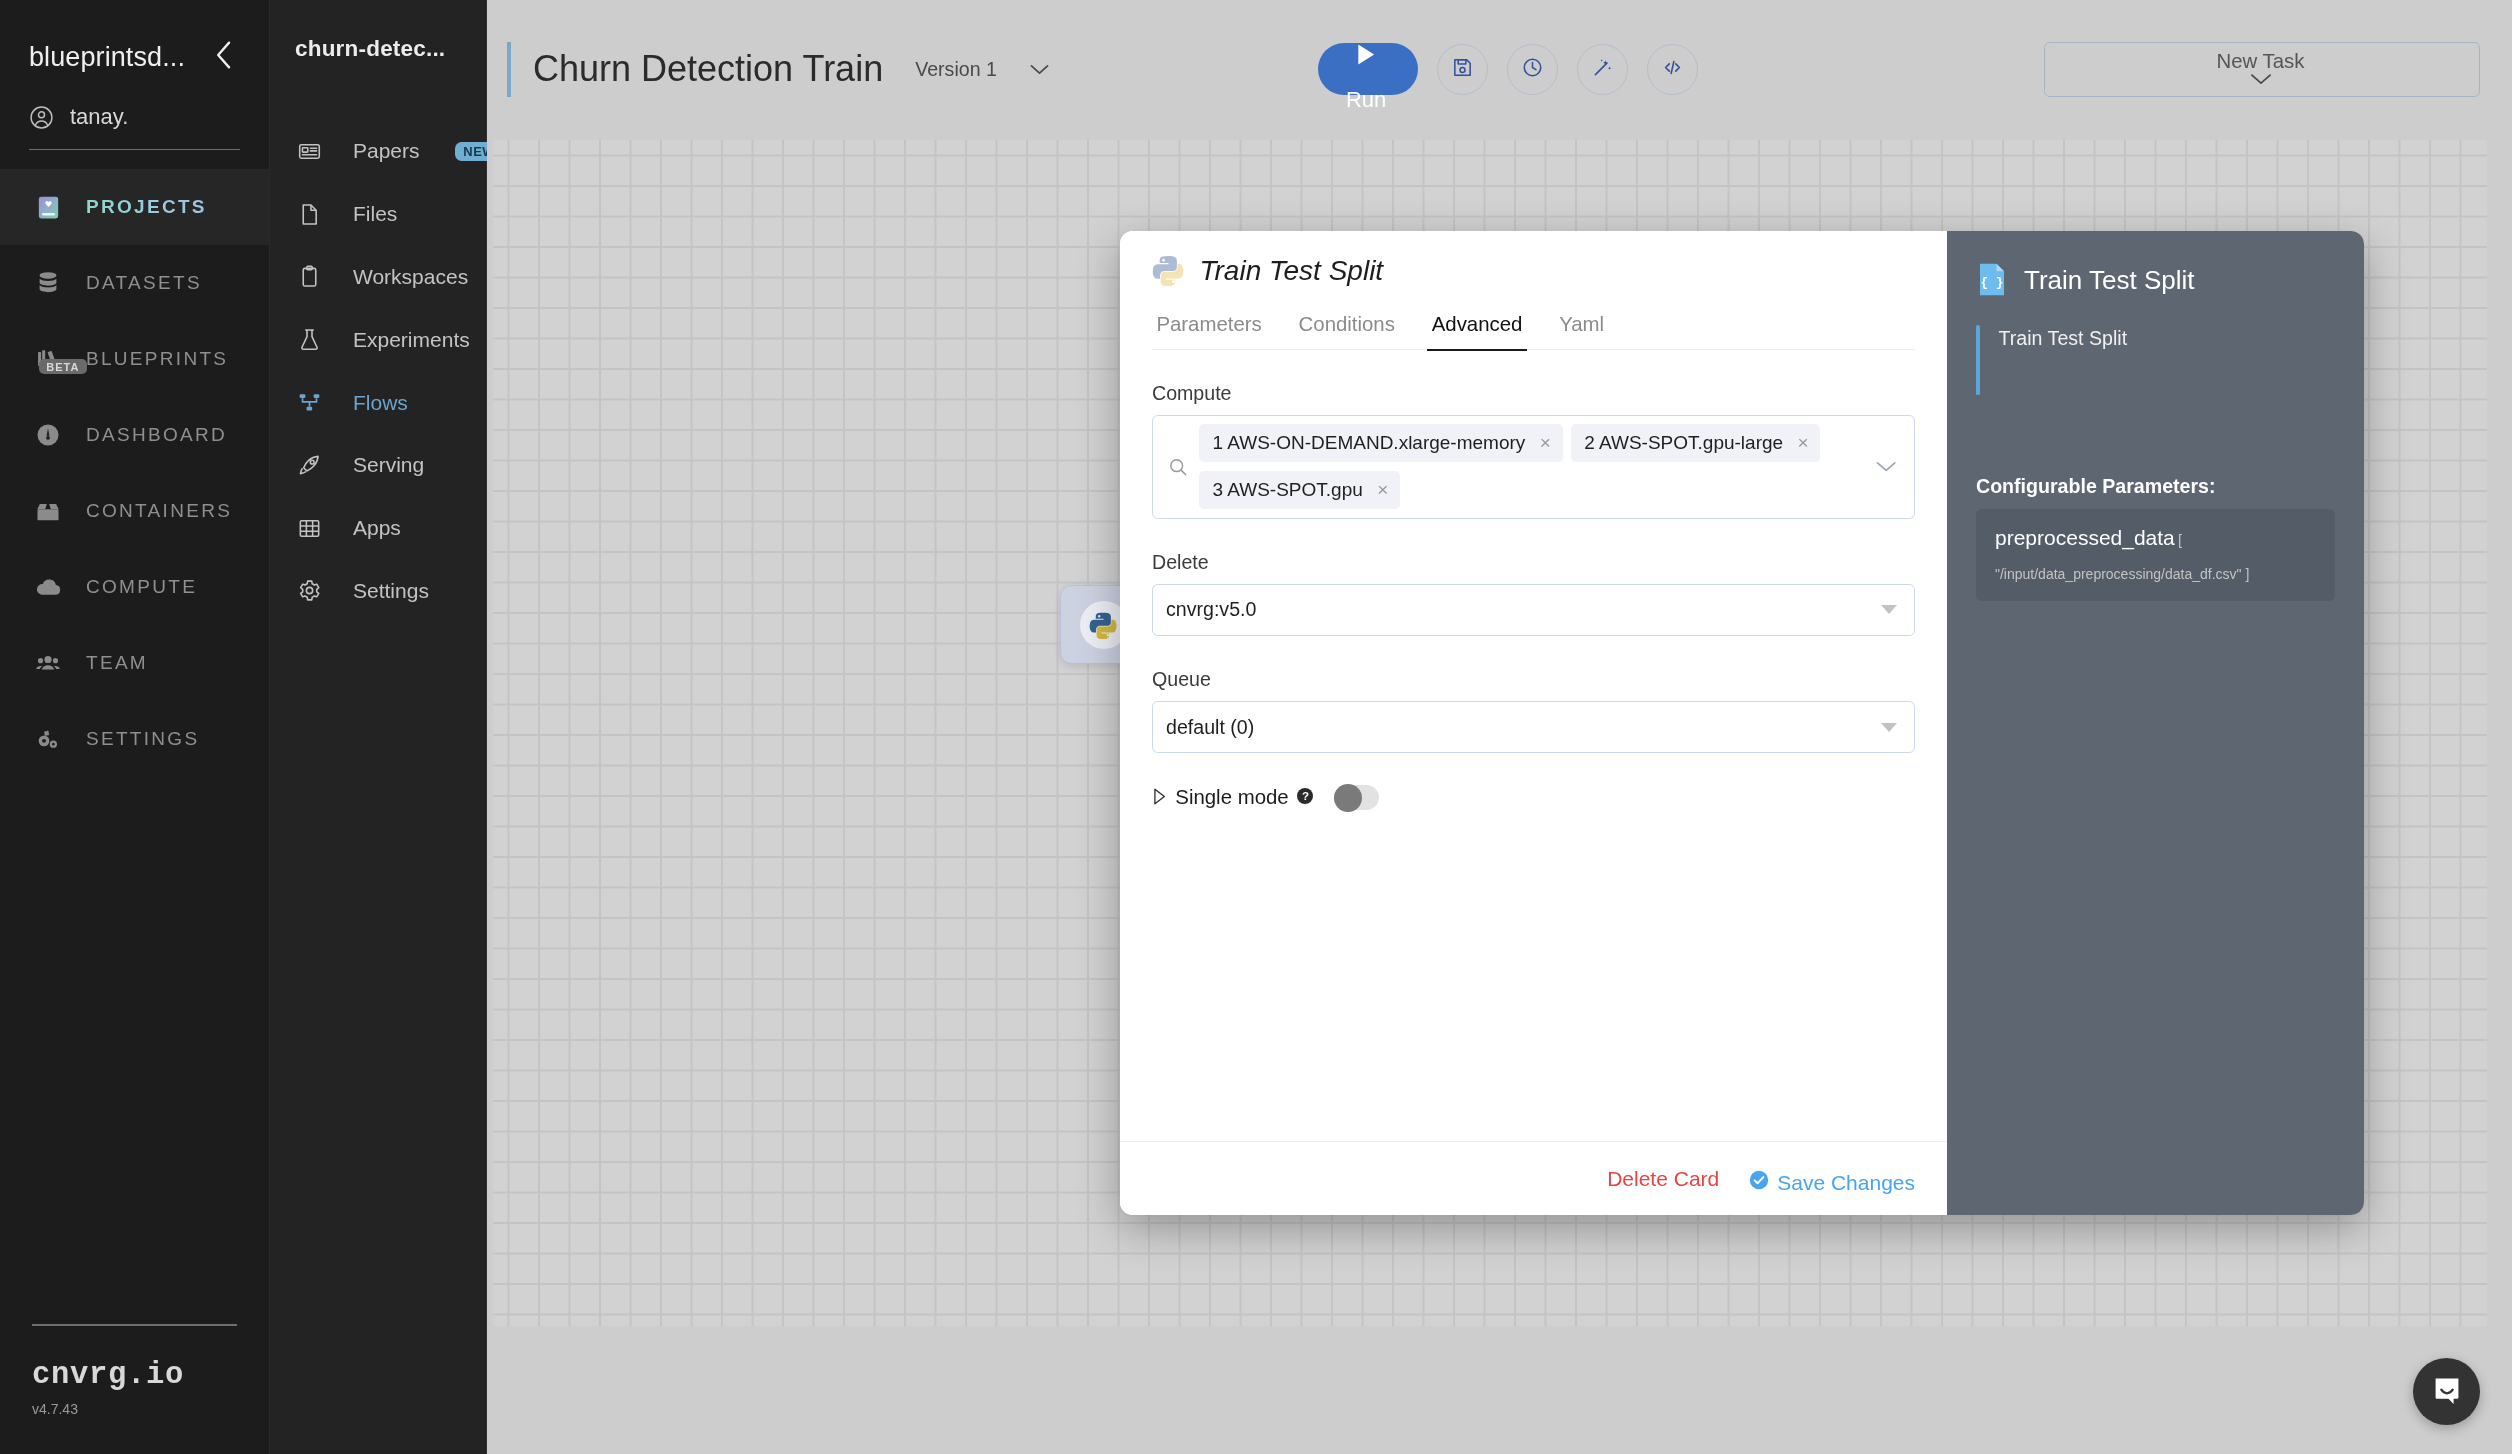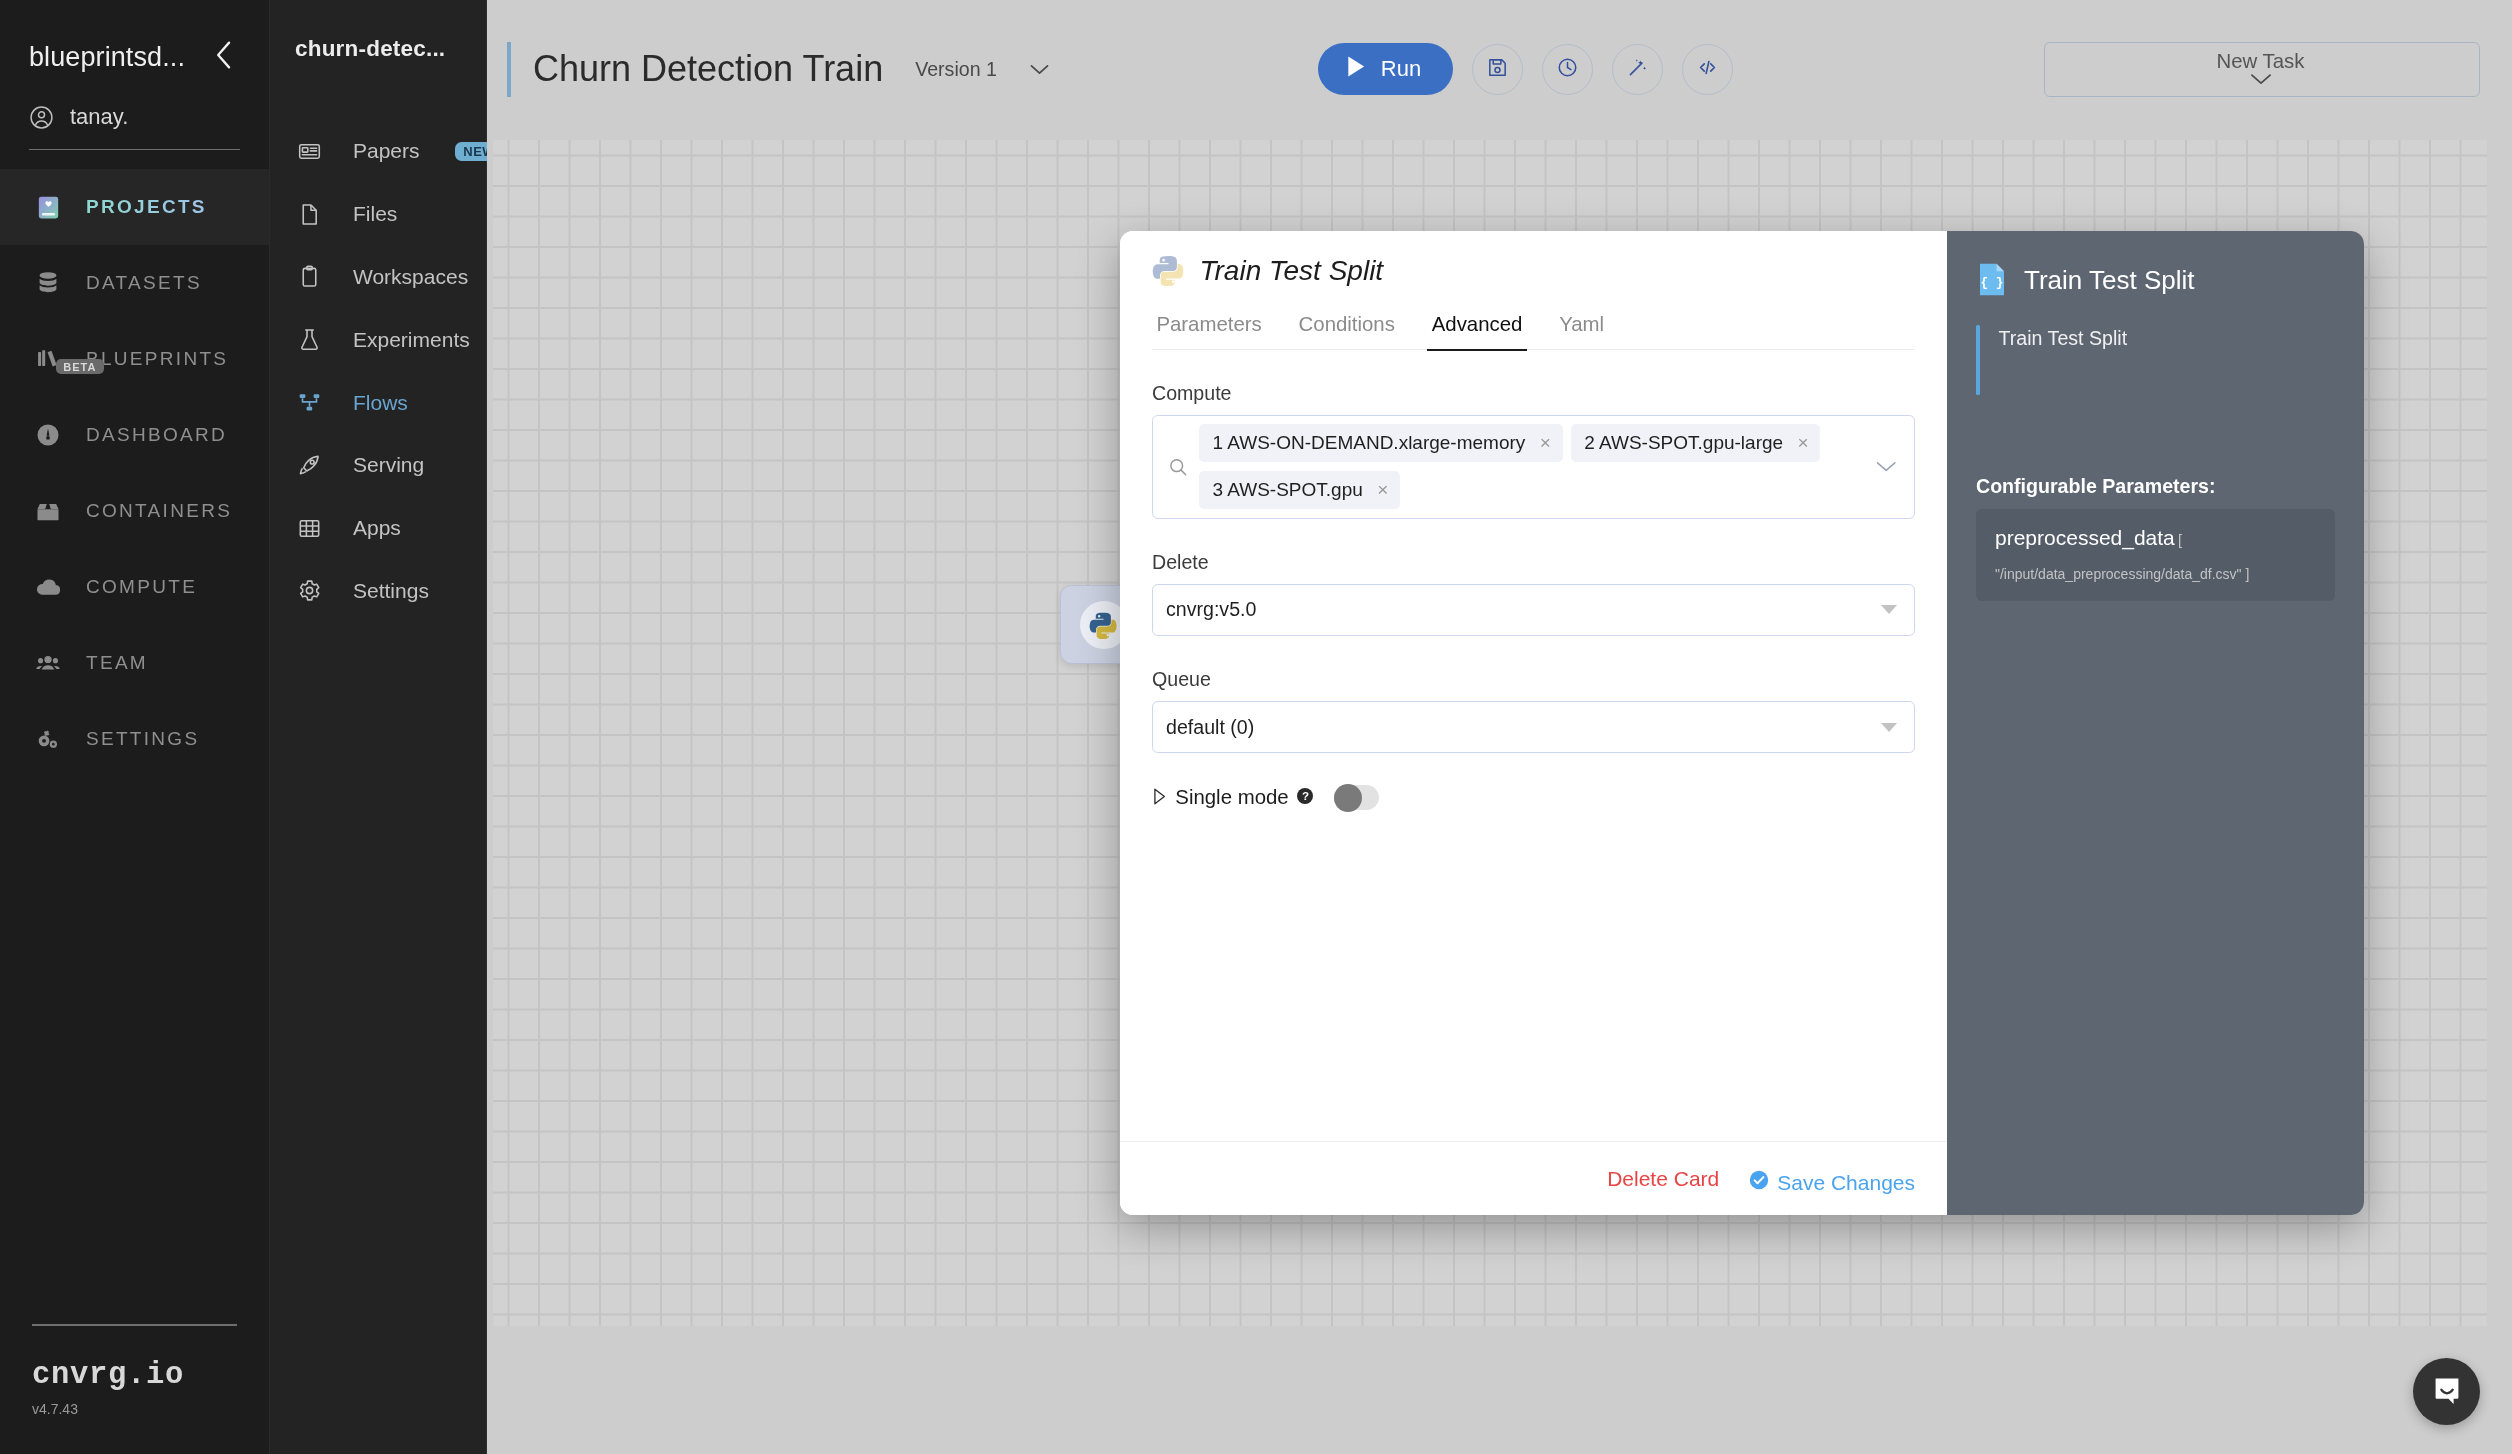--- a/index.html
+++ b/index.html
@@ -46,21 +46,21 @@
     color: #8f8f8f; cursor: pointer; position: relative;
   }
   .gs-item .gs-ic { width: 32px; height: 32px; flex: 0 0 32px; display:flex; align-items:center; justify-content:center; }
   .gs-item.active { background: #262626; color: #7fd0c8; }
   .gs-item.active .gs-label {
     background: linear-gradient(90deg,#8ed8cf,#9fc4e8);
     -webkit-background-clip: text; background-clip: text; color: transparent;
     font-weight: 700;
   }
   .beta-badge {
-    position: absolute; left: 56px; top: 38px;
+    position: absolute; left: 39px; top: 38px;
     background: #6a6a6a; color: #d9d9d9;
     font-size: 11px; letter-spacing: 1px;
     padding: 1.5px 7.3px; border-radius: 5.1px; font-weight: 700;
   }
   .gs-foot {
     position: absolute; bottom: 38px; left: 32px; right: 32px;
   }
   .gs-foot-rule { height: 2.2px; background: #6e6e6e; margin-bottom: 32px; }
   .gs-logo { font-family: "Liberation Mono", monospace; font-size: 30.5px; color: #d8d8d8; font-weight: 700; letter-spacing: 0.7px; }
   .gs-ver { font-size: 14px; color: #9a9a9a; margin-top: 8.7px; }
@@ -97,21 +97,21 @@
   .flow-title { font-size: 36px; color: #2b2b2b; font-weight: 400; }
   .version-sel { display: flex; align-items: center; gap: 33px; margin-left: 32px; cursor: pointer; }
   .version-label { font-size: 19.6px; color: #4a4a4a; }
   .chev { width: 19px; height: 11px; }
 
   .toolbar { display: flex; align-items: center; gap: 19px; margin-left: 269px; }
   .run-btn {
     background: #3a6fc4; color: #fff; border-radius: 32px;
     height: 52px; padding: 0 32px 0 28px;
     display: flex; align-items: center; gap: 14.5px;
-    font-size: 22px; cursor: pointer; border: none;
+    font-size: 22px; cursor: pointer; border: none; flex-direction: column;
   }
   .icon-btn {
     width: 51px; height: 51px; border-radius: 50%;
     border: 1.5px solid #b4bdc9; background: transparent;
     display: flex; align-items: center; justify-content: center; cursor: pointer;
   }
   .task-select {
     margin-left: auto;
     width: 436px; height: 55px; border: 1.5px solid #a8b4c4; border-radius: 5.8px;
     background: transparent; display: flex; align-items: center; justify-content: center;

